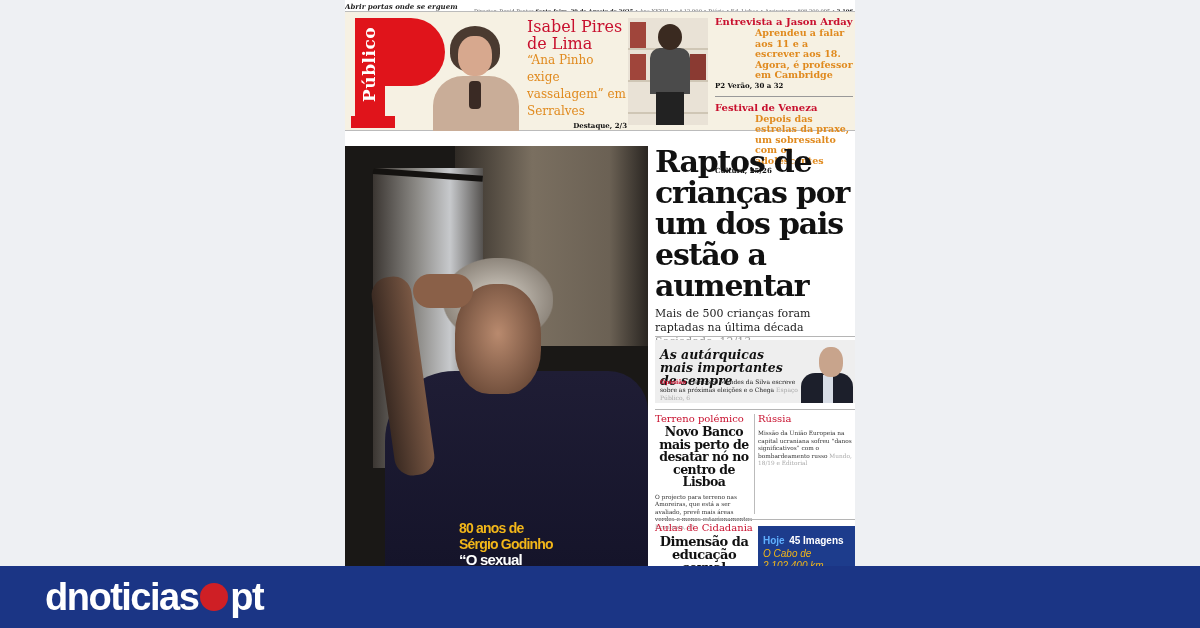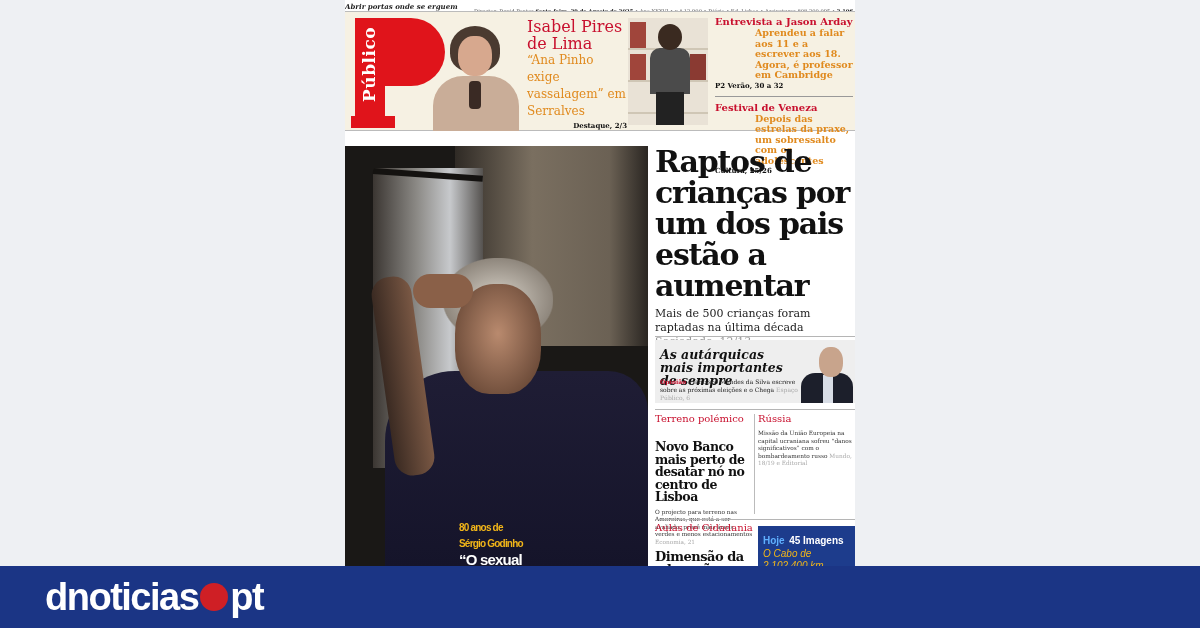--- a/index.html
+++ b/index.html
@@ -51,21 +51,21 @@
   .mainphoto { position: absolute; left: 0; top: 146px; width: 303px; height: 420px; background: #1a1816; overflow: hidden; }
   .mainphoto .wall { position: absolute; left: 110px; top: 0; width: 193px; height: 200px; background: linear-gradient(90deg,#2f2a25,#7a6f60 40%,#6b6154 80%,#2a2622); }
   .mainphoto .window { position: absolute; left: 28px; top: 22px; width: 110px; height: 300px; background: linear-gradient(90deg,#3b3632,#8c8a86 40%,#c7c9cc 70%,#55524f); }
   .mainphoto .frame { position: absolute; left: 28px; top: 22px; width: 110px; height: 6px; background: #141210; transform: rotate(4deg); transform-origin: left; }
   .mainphoto .hair { position: absolute; left: 98px; top: 112px; width: 110px; height: 70px; background: radial-gradient(ellipse at 50% 60%, #d8d2c8, #8f877d 70%, transparent 72%); }
   .mainphoto .face { position: absolute; left: 110px; top: 138px; width: 86px; height: 110px; background: radial-gradient(ellipse at 50% 45%, #b98a6e, #6b4a38 80%); border-radius: 45% 45% 40% 40%; }
   .mainphoto .arm { position: absolute; left: 38px; top: 130px; width: 40px; height: 200px; background: linear-gradient(90deg,#3a2a22,#7a5844); border-radius: 18px; transform: rotate(-8deg); }
   .mainphoto .hand { position: absolute; left: 68px; top: 128px; width: 60px; height: 34px; background: #8a6048; border-radius: 20px; }
   .mainphoto .sweater { position: absolute; left: 40px; top: 225px; width: 263px; height: 195px; background: linear-gradient(180deg,#1f1d35,#15142a); border-radius: 70px 40px 0 0; }
   .mainphoto .caption { position: absolute; left: 114px; top: 374px; font-family: "Liberation Sans", sans-serif; font-weight: bold; letter-spacing: -0.8px; }
-  .mainphoto .caption .y { color: #f2b619; font-size: 10px; line-height: 16px; }
+  .mainphoto .caption .y { color: #f2b619; font-size: 14px; line-height: 16px; }
   .mainphoto .caption .w { color: #fff; font-size: 15px; line-height: 16px; }
 
   
   .right { position: absolute; left: 310px; top: 146px; width: 200px; }
   .headline { font-family: "DejaVu Serif", serif; font-weight: bold; font-size: 30px; line-height: 31px; color: #111; letter-spacing: -1.2px; }
   .dek { font-size: 11px; line-height: 14px; color: #222; margin-top: 6px; }
   .dek .sec { color: #9a9a9a; }
   .hr { height: 1px; background: #b5b5b5; }
 
   .opinion { position: absolute; left: 310px; top: 340px; width: 200px; height: 63px; background: #eeeeee; }
@@ -73,21 +73,21 @@
   .opinion .body { position: absolute; left: 5px; top: 38px; width: 145px; font-size: 6px; line-height: 8px; color: #222; }
   .opinion .body .red { color: #c8102e; font-weight: bold; }
   .opinion .body .grey { color: #aaa; }
   .opinion .man { position: absolute; right: 2px; bottom: 0; width: 52px; height: 58px; }
   .opinion .man .head { position: absolute; left: 18px; top: 2px; width: 24px; height: 30px; background: #c8a48c; border-radius: 45%; }
   .opinion .man .suit { position: absolute; left: 0; top: 28px; width: 52px; height: 30px; background: #1c1f2b; border-radius: 14px 14px 0 0; }
   .opinion .man .shirt { position: absolute; left: 22px; top: 30px; width: 10px; height: 28px; background: #d8dde6; }
 
   .col { position: absolute; width: 98px; }
   .col .kicker { color: #c8102e; font-size: 10px; line-height: 12px; }
-  .col .head { font-weight: bold; font-size: 12.5px; line-height: 12.5px; color: #111; letter-spacing: -0.5px; margin-top: 16px; }
+  .col .head { font-weight: bold; font-size: 12.5px; line-height: 12.5px; color: #111; letter-spacing: -0.5px; margin-top: 1px; text-align: center; }
   .col .body { font-size: 5.8px; line-height: 7.5px; color: #333; margin-top: 5px; }
   .col .body .grey { color: #aaa; }
   .vline { position: absolute; left: 409px; top: 414px; width: 1px; height: 100px; background: #bbb; }
 
   .promo { position: absolute; left: 413px; top: 526px; width: 97px; height: 40px; background: #1d3c8c; font-family: "Liberation Sans", sans-serif; font-weight: bold; padding: 4px 5px; overflow: hidden; }
   .promo .hoje { color: #5fb0ff; font-size: 10px; }
   .promo .imgs { color: #fff; font-size: 10px; }
   .promo .line { color: #f2b619; font-size: 10px; font-style: italic; font-weight: normal; line-height: 12px; }
 
   

